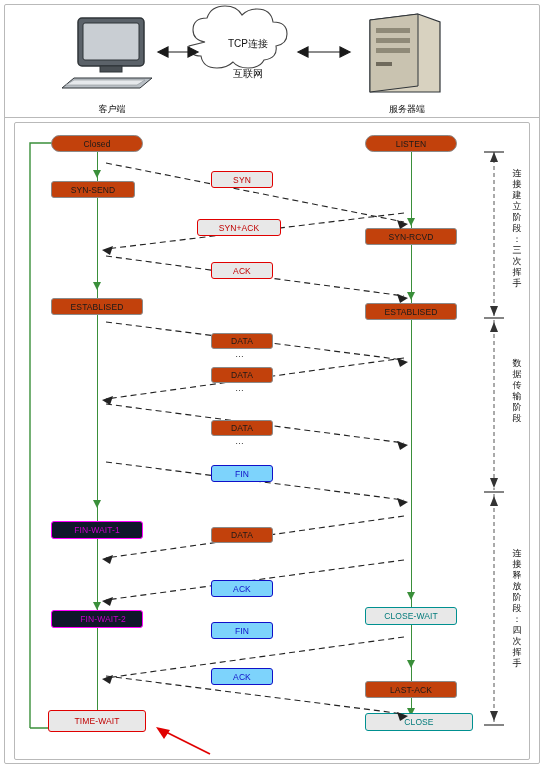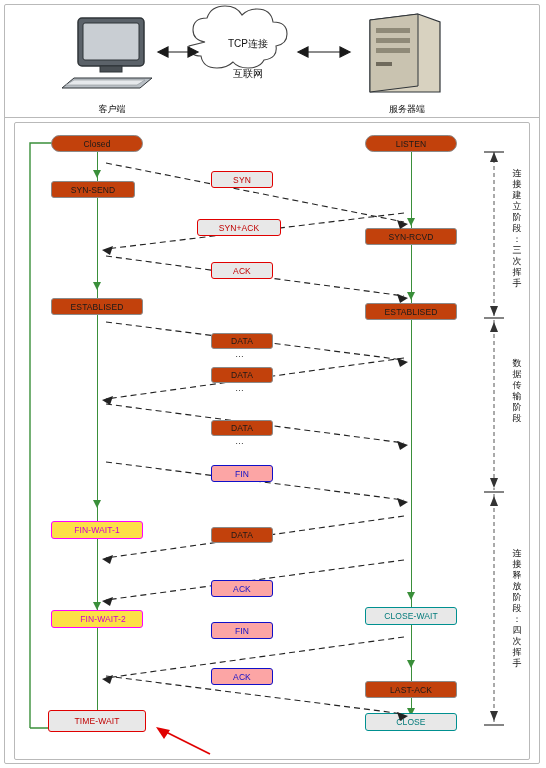--- a/index.html
+++ b/index.html
@@ -32,22 +32,22 @@
     border-radius:3px;
     font-size:8.5px;
     color:#1a1a1a;
     display:flex;align-items:center;justify-content:center;
     text-align:center;
     letter-spacing:.1px;
     white-space:nowrap;
   }
   .box.round{border-radius:9px;}
   .box.redline{border:1.6px solid #e00000;background:#e8e8e8;color:#c00000;}
-  .box.magenta{border:1.6px solid #ff00ff;background:#fde047;color:#cc00cc;text-align:right;}
-  .box.blueline{border:1.6px solid #1010c8;background:#fca5a5;color:#1010c8;}
+  .box.magenta{border:1.6px solid #ff00ff;background:#0f172a;color:#cc00cc;text-align:right;}
+  .box.blueline{border:1.6px solid #1010c8;background:#7dd3fc;color:#1010c8;}
   .box.tealline{border:1.6px solid #009090;background:#e8e8e8;color:#007a7a;}
 
   
   .lifeline{position:absolute;width:0;border-left:1.4px solid #3a8f3a;}
   .phase-label{
     position:absolute;font-size:9px;color:#111;line-height:11px;
     width:12px;text-align:center;
   }
   .cloud-text{
     position:absolute;font-size:10px;color:#111;text-align:center;white-space:nowrap;
@@ -145,21 +145,21 @@
   <div class="box" style="left:51px;top:298px;width:92px;height:17px;">ESTABLISED</div>
   <div class="box magenta" style="left:51px;top:521px;width:92px;height:18px;">FIN-WAIT-1</div>
   <div class="box magenta" style="left:51px;top:610px;width:92px;height:18px;padding-left:12px;">FIN-WAIT-2</div>
   <div class="box redline" style="left:48px;top:710px;width:98px;height:22px;">TIME-WAIT</div>
 
   <div class="box round" style="left:365px;top:135px;width:92px;height:17px;text-align:right;">LISTEN</div>
   <div class="box" style="left:365px;top:228px;width:92px;height:17px;">SYN-RCVD</div>
   <div class="box" style="left:365px;top:303px;width:92px;height:17px;">ESTABLISED</div>
   <div class="box tealline" style="left:365px;top:607px;width:92px;height:18px;">CLOSE-WAIT</div>
   <div class="box" style="left:365px;top:681px;width:92px;height:17px;">LAST-ACK</div>
-  <div class="box tealline" style="left:365px;top:713px;width:92px;height:18px;">CLOSE</div>
+  <div class="box tealline" style="left:365px;top:713px;width:108px;height:18px;">CLOSE</div>
 
   <svg style="position:absolute;left:0;top:0;width:546px;height:768px;">
     <g stroke="#222" stroke-width="1.1" stroke-dasharray="6,4" fill="none">
       <line x1="106" y1="163" x2="404" y2="222"></line>
       <line x1="404" y1="213" x2="106" y2="249"></line>
       <line x1="106" y1="256" x2="404" y2="296"></line>
       <line x1="106" y1="322" x2="404" y2="360"></line>
       <line x1="404" y1="358" x2="106" y2="399"></line>
       <line x1="106" y1="404" x2="404" y2="443"></line>
       <line x1="106" y1="462" x2="404" y2="500"></line>

